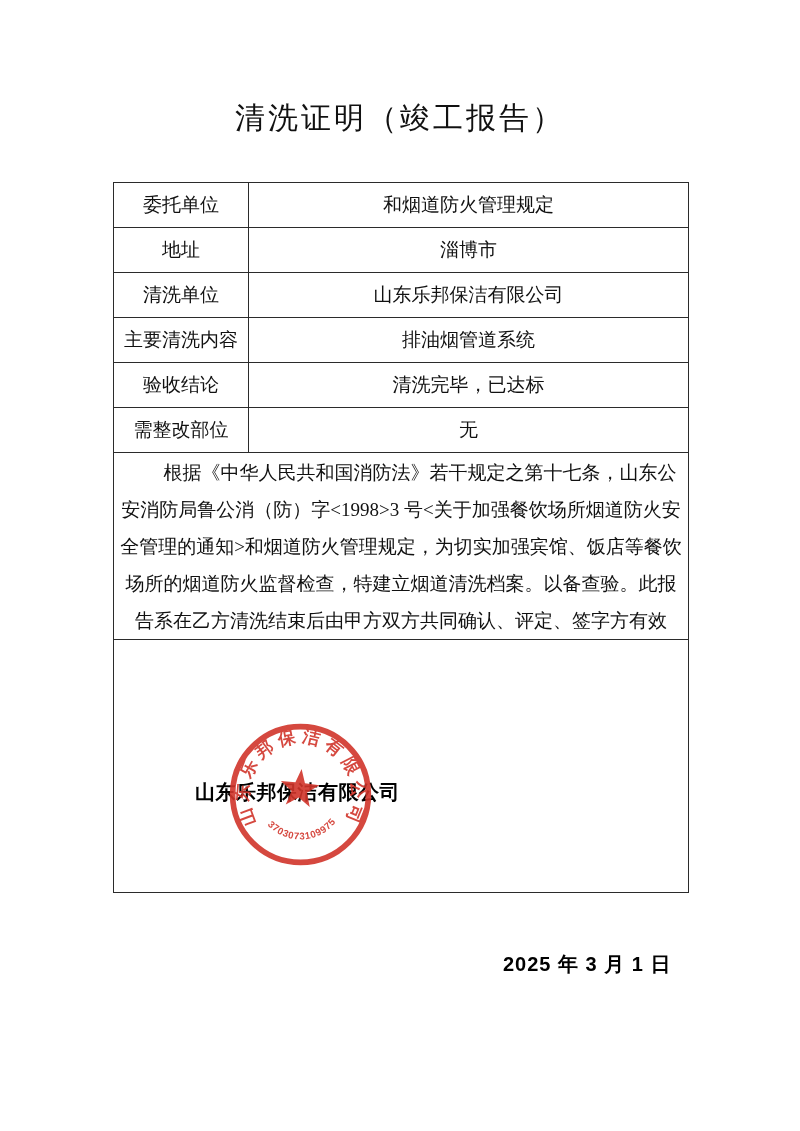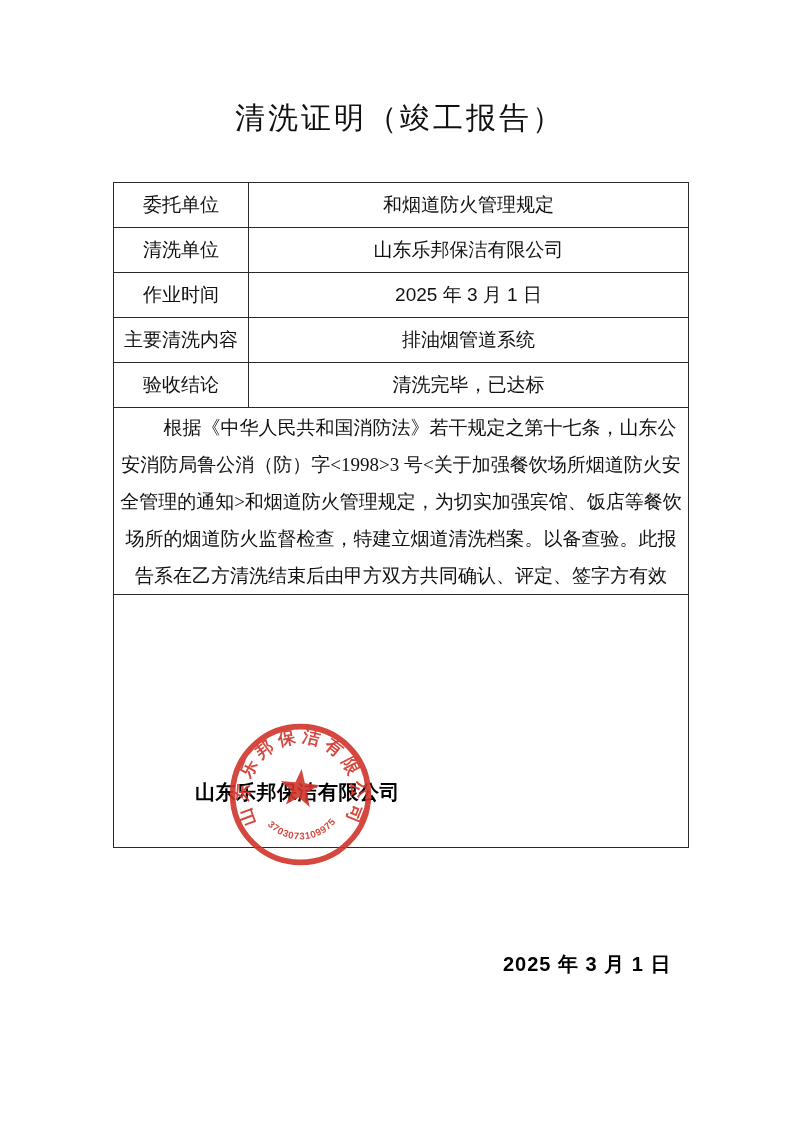--- a/index.html
+++ b/index.html
@@ -78,34 +78,38 @@
         <col style="width:147px">
         <col style="width:146px">
         <col style="width:147px">
     </colgroup>
     <tbody>
       <tr class="data-row">
         <td>委托单位</td>
         <td colspan="3">和烟道防火管理规定</td>
       </tr>
       <tr class="data-row">
+        <td>地址</td>
+        <td colspan="3">淄博市</td>
+      </tr>
+      <tr class="data-row">
         <td>清洗单位</td>
         <td colspan="3">山东乐邦保洁有限公司</td>
-      </tr>
-      <tr class="data-row">
-        <td>作业时间</td>
-        <td colspan="3" class="date-cell">2025 年 3 月 1 日</td>
       </tr>
       <tr class="data-row">
         <td>主要清洗内容</td>
         <td colspan="3">排油烟管道系统</td>
       </tr>
       <tr class="data-row">
         <td>验收结论</td>
         <td colspan="3">清洗完毕，已达标</td>
+      </tr>
+      <tr class="data-row">
+        <td>需整改部位</td>
+        <td colspan="3">无</td>
       </tr>
       <tr>
         <td colspan="4" class="paragraph-cell">根据《中华人民共和国消防法》若干规定之第十七条，山东公安消防局鲁公消（防）字&lt;1998&gt;3 号&lt;关于加强餐饮场所烟道防火安全管理的通知&gt;和烟道防火管理规定，为切实加强宾馆、饭店等餐饮场所的烟道防火监督检查，特建立烟道清洗档案。以备查验。此报告系在乙方清洗结束后由甲方双方共同确认、评定、签字方有效</td>
       </tr>
       <tr>
         <td colspan="4" class="signature-cell"></td>
       </tr>
     </tbody>
   </table>
 

